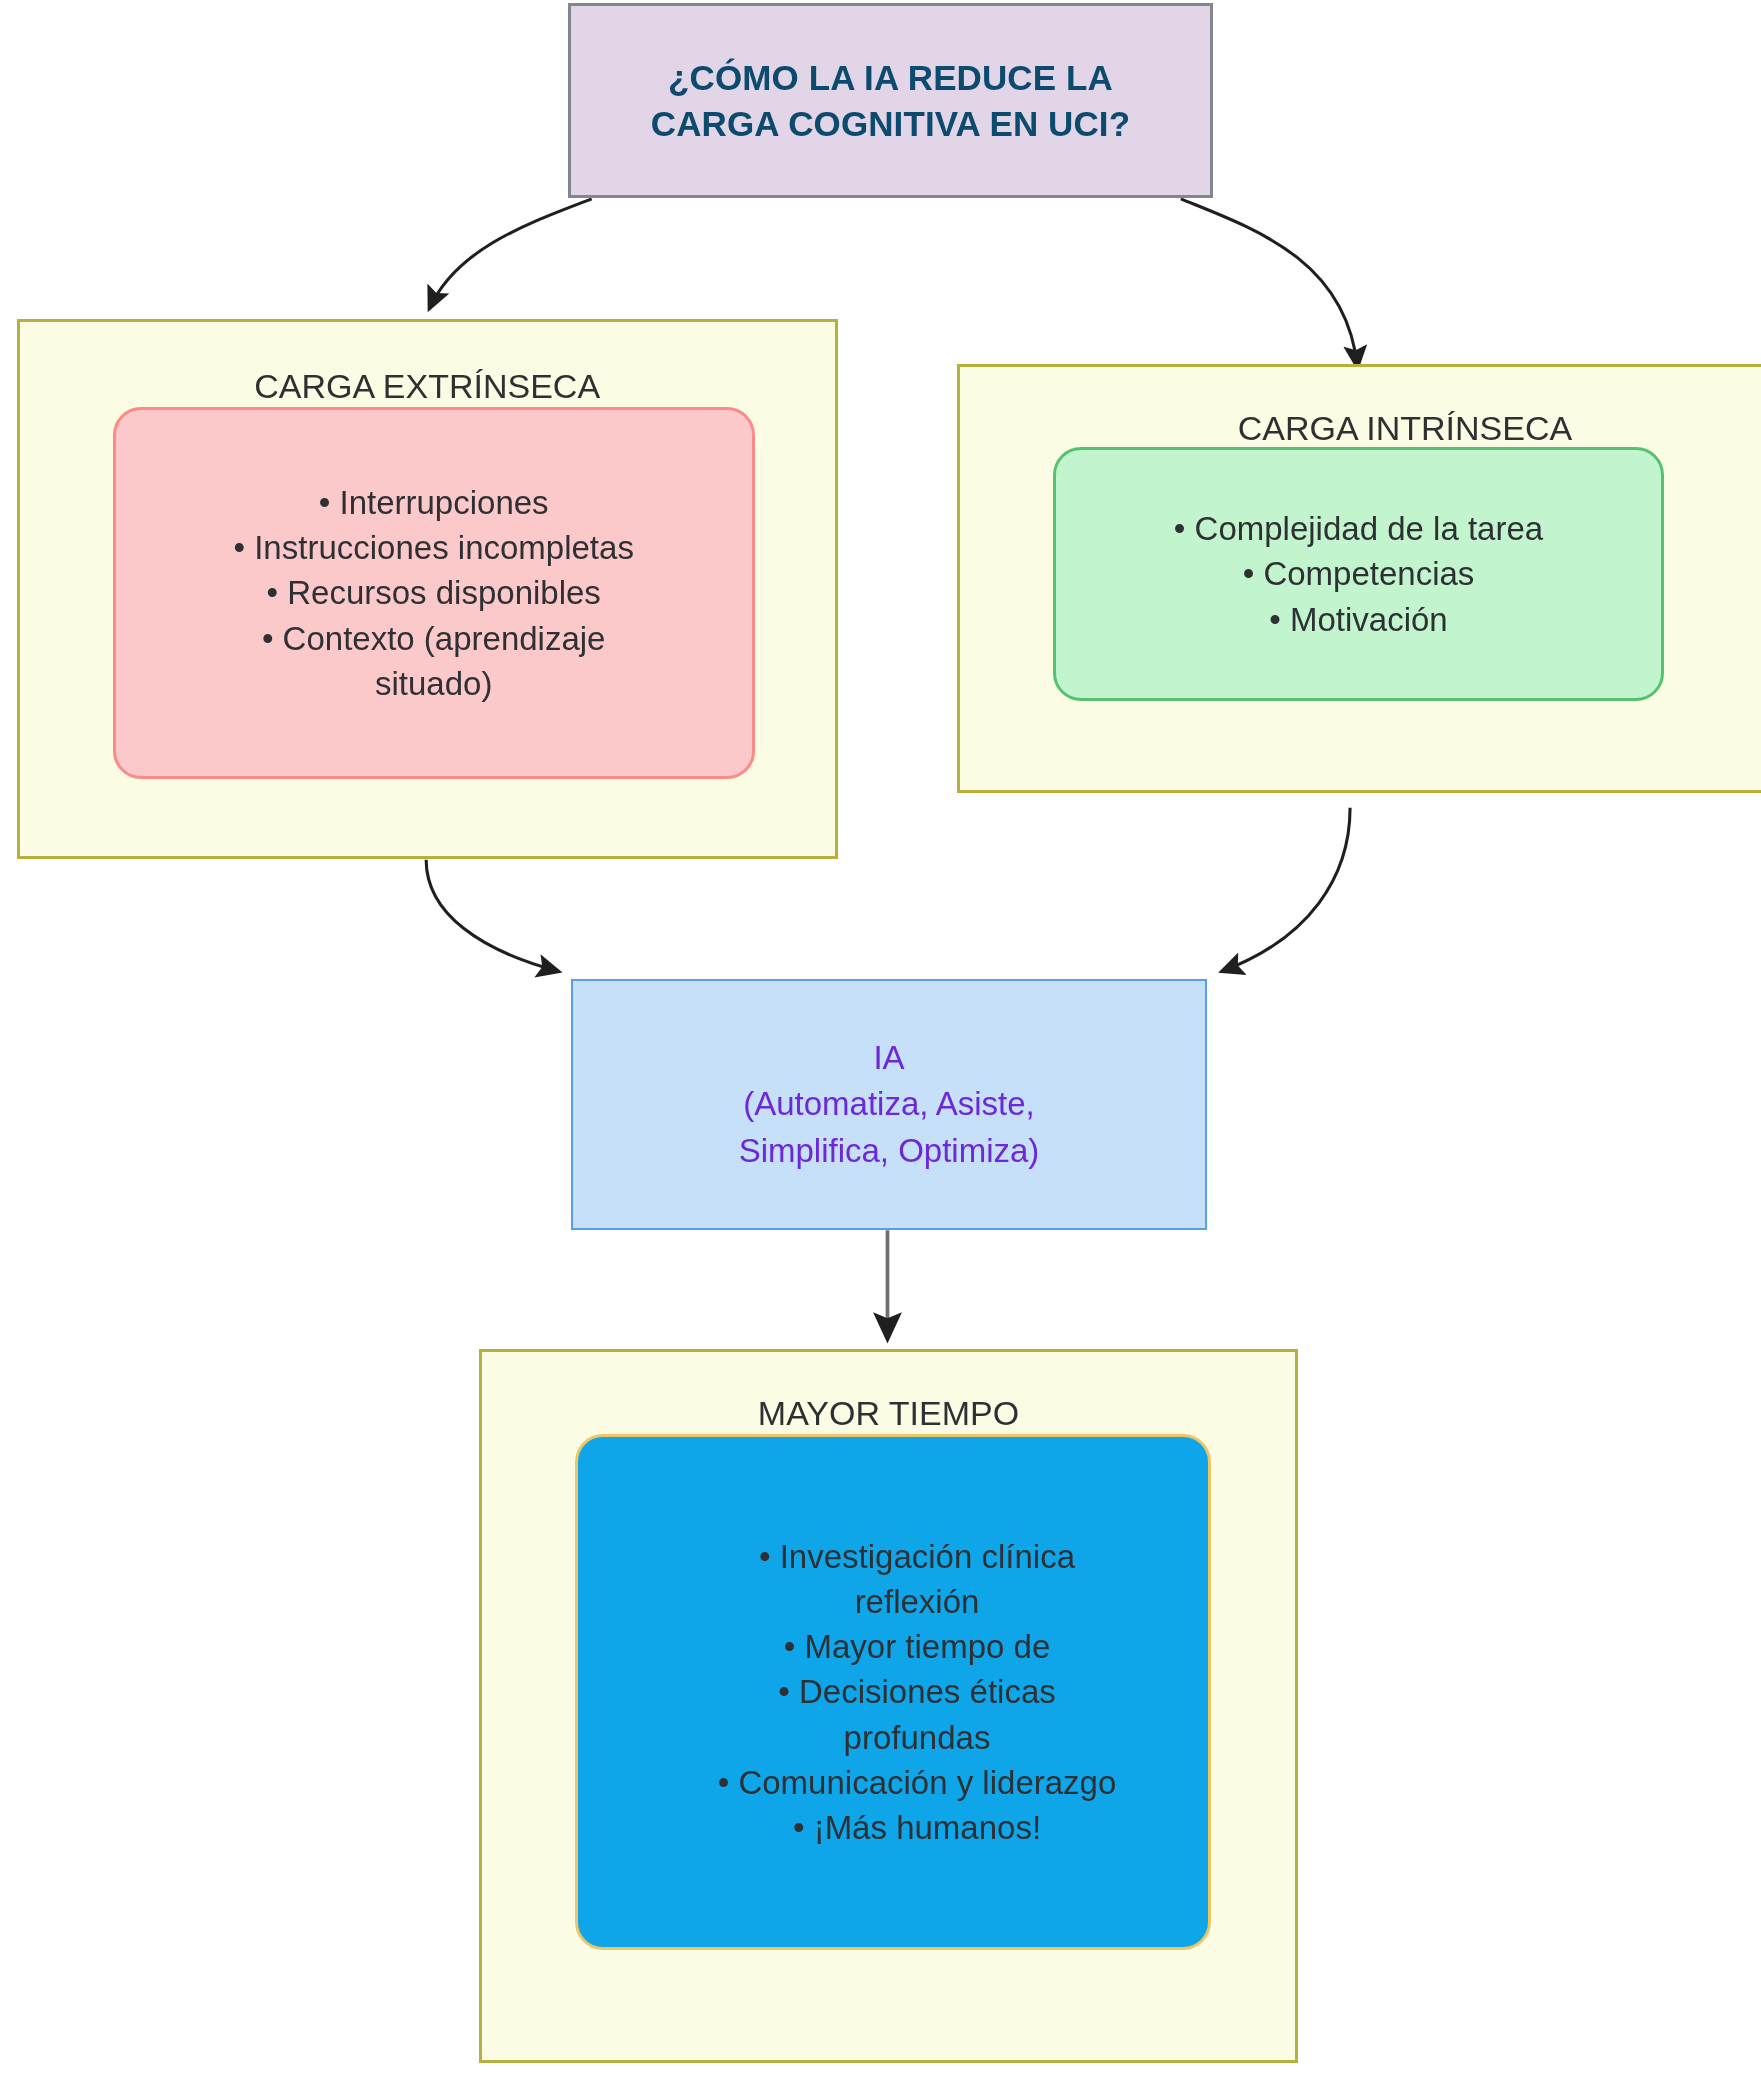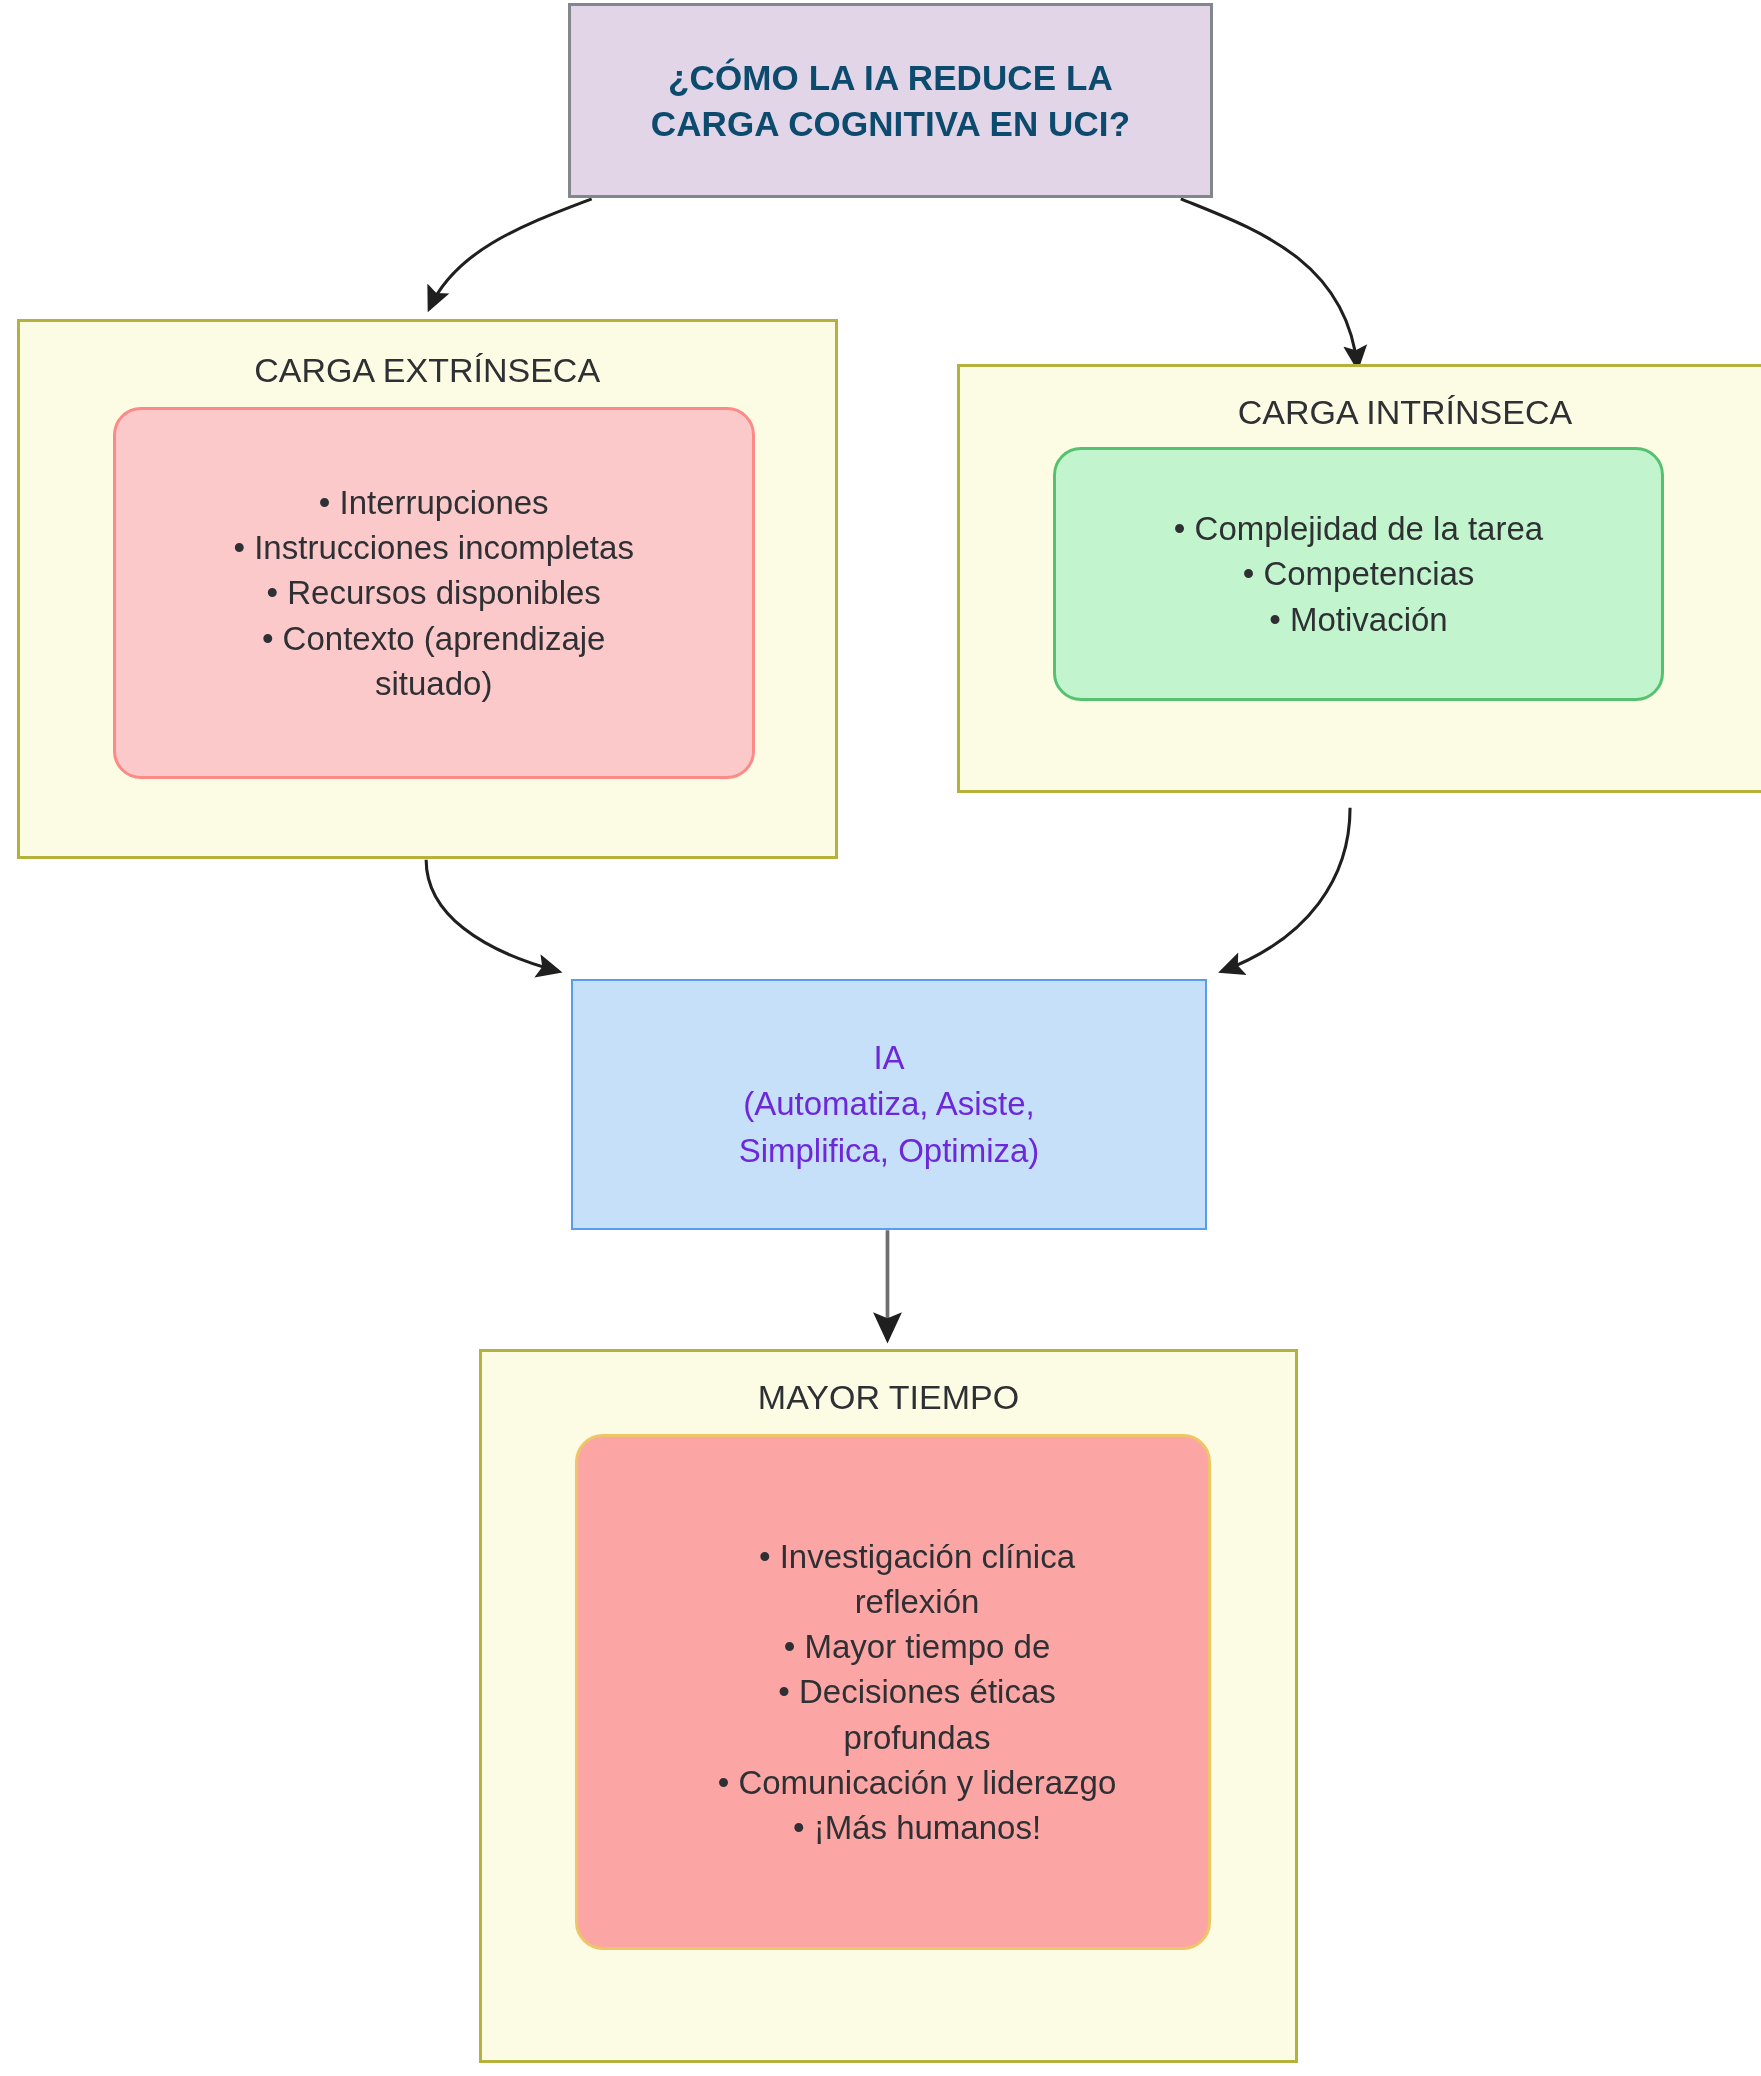--- a/index.html
+++ b/index.html
@@ -54,40 +54,41 @@
   }
   .group-title {
     position: absolute;
     left: 0;
     right: 0;
     text-align: center;
     font-size: 34px;
     color: #2e3034;
     line-height: 1.2;
     font-weight: normal;
+    margin-top: 16px;
   }
   
   .inner-box {
     position: absolute;
     box-sizing: border-box;
     display: flex;
     align-items: center;
     justify-content: center;
     border-radius: 28px;
   }
   .inner-pink {
     background: #fcc9cb;
     border: 3.1px solid #fc8a86;
   }
   .inner-green {
     background: #c2f5cd;
     border: 3.1px solid #56c271;
   }
   .inner-orange {
-    background: #fca5a5;
+    background: #0ea5e9;
     border: 3.1px solid #eec567;
     padding-left: 48px;
   }
   .bullet-list {
     margin: 0;
     padding: 0;
     list-style: none;
     text-align: center;
     font-size: 33px;
     color: #2e3034;

